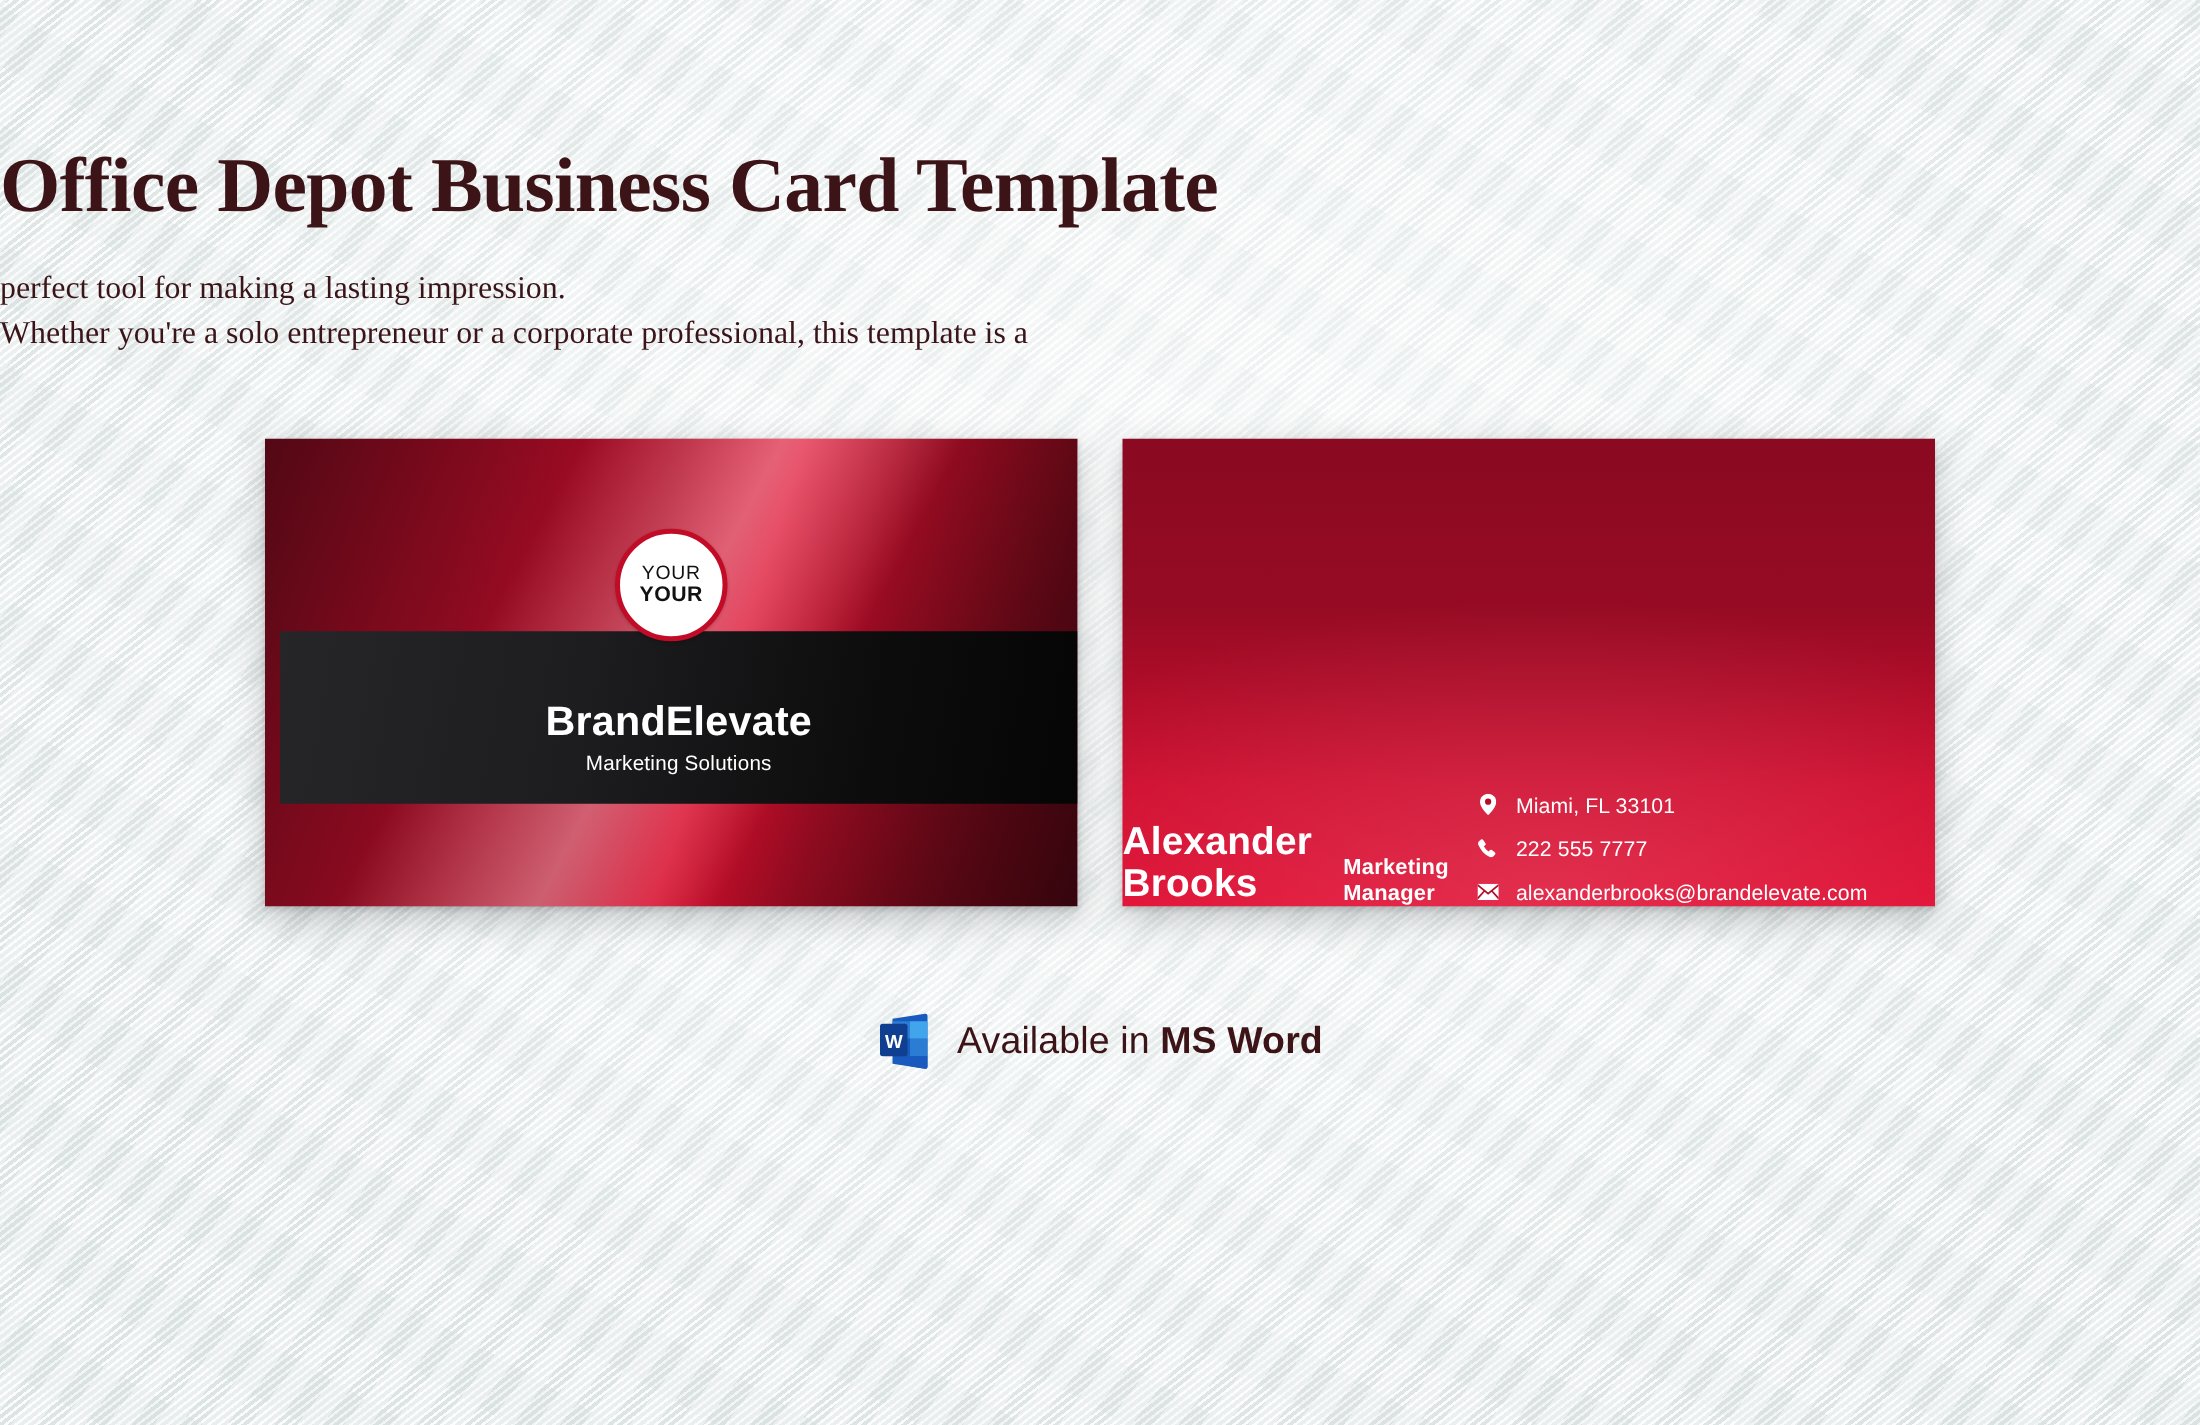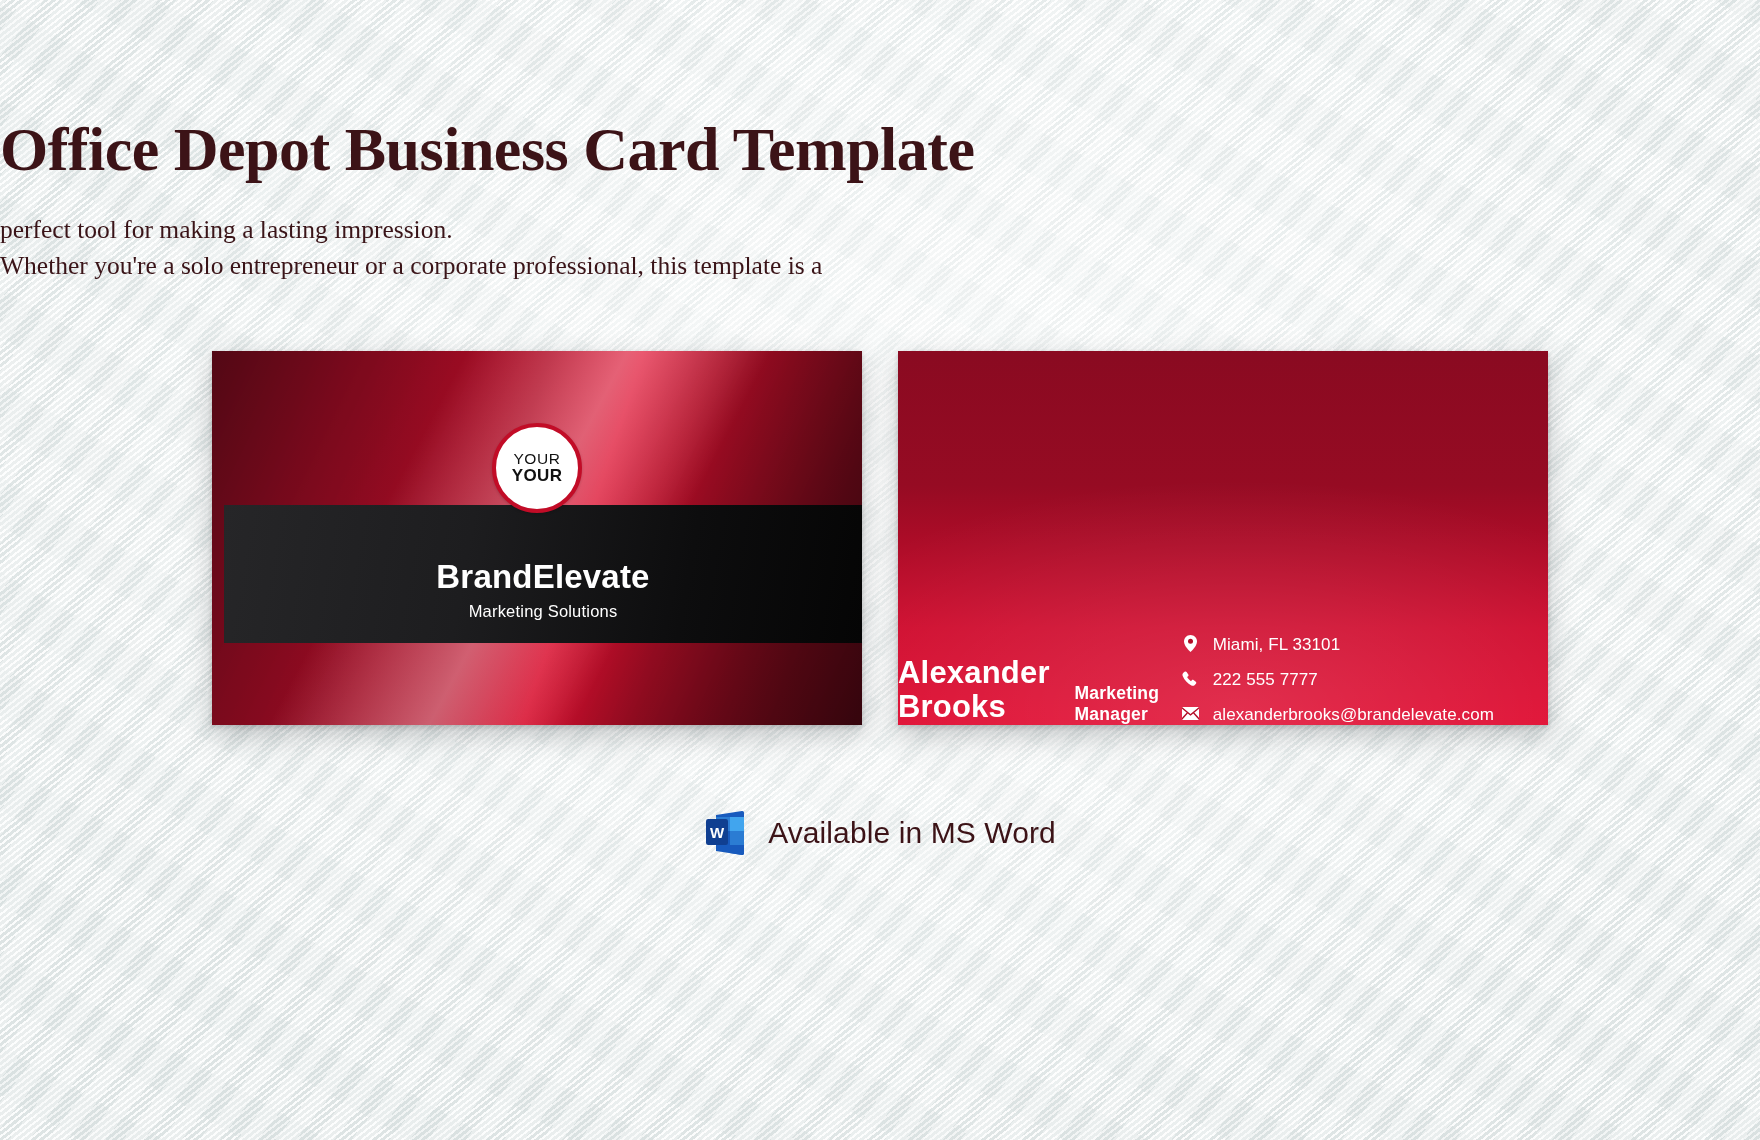--- a/index.html
+++ b/index.html
@@ -278,21 +278,21 @@
     height: 48px;
     position: relative;
     flex: 0 0 44px;
   }
   .footer-text {
     font-size: 30px;
     color: #3c1317;
     font-weight: 400;
     letter-spacing: 0.1px;
   }
-  .footer-text b { font-weight: normal; }
+  .footer-text b { font-weight: bold; }
 </style>
 </head>
 <body>
 
 <div class="bg-texture"></div>
 <div class="bg-texture2"></div>
 <div class="bg-vignette"></div>
 
 <div class="page">
 

